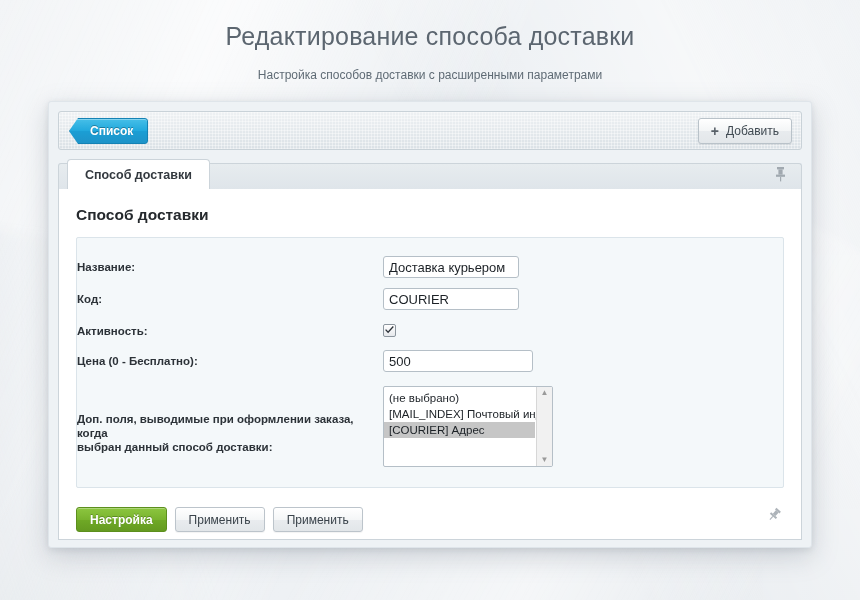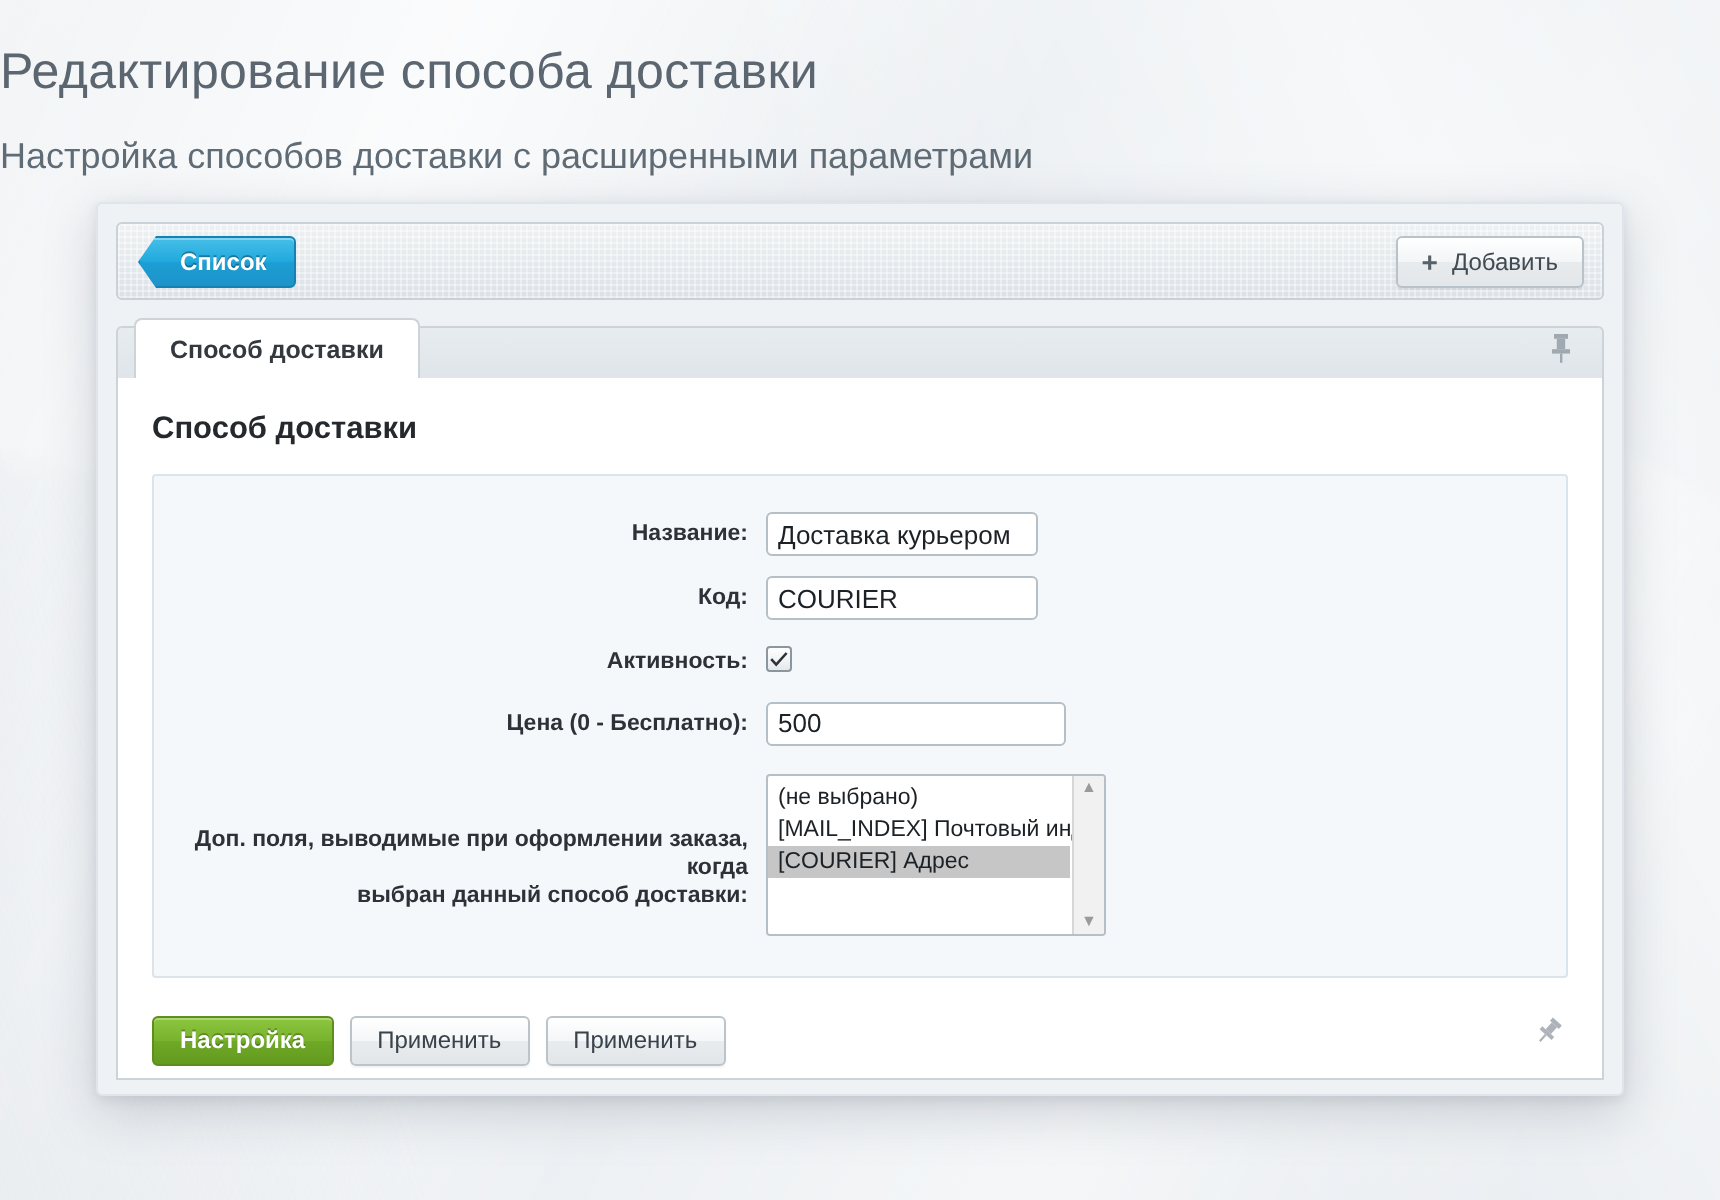--- a/index.html
+++ b/index.html
@@ -50,33 +50,33 @@
     width: 430px; height: 560px;
     background: linear-gradient(60deg, rgba(198,206,214,.55) 0%, rgba(198,206,214,0) 62%);
     transform: rotate(12deg);
     filter: blur(6px);
   }
 
   
   #heading {
     position: absolute;
     top: 0; left: 0; right: 0;
-    text-align: left;
+    text-align: center;
     padding-top: 22px;
   }
   #page-title {
     font-size: 25px;
     font-weight: normal;
     color: #5c6670;
     letter-spacing: .2px;
     margin: 0;
   }
   #page-subtitle {
     margin: 17px 0 0 0;
-    font-size: 18px;
+    font-size: 12px;
     color: #5f6b75;
   }
 
   
   #app-window {
     position: absolute;
     left: 48px; top: 101px;
     width: 764px; height: 447px;
     background: #eef2f5;
     border: 1px solid #dfe5ea;
@@ -194,21 +194,20 @@
     padding: 18px 0 20px 0;
   }
   .form-row {
     display: flex;
     align-items: flex-start;
     margin-bottom: 10px;
   }
   .form-row:last-child { margin-bottom: 0; }
   .fld-label {
     width: 306px;
-    text-align: right;
     padding-right: 9px;
     padding-top: 4px;
     font-size: 11.5px;
     font-weight: bold;
     color: #2c3238;
     line-height: 14px;
   }
   .fld-value { flex: 1; }
   .text-input {
     height: 22px;

